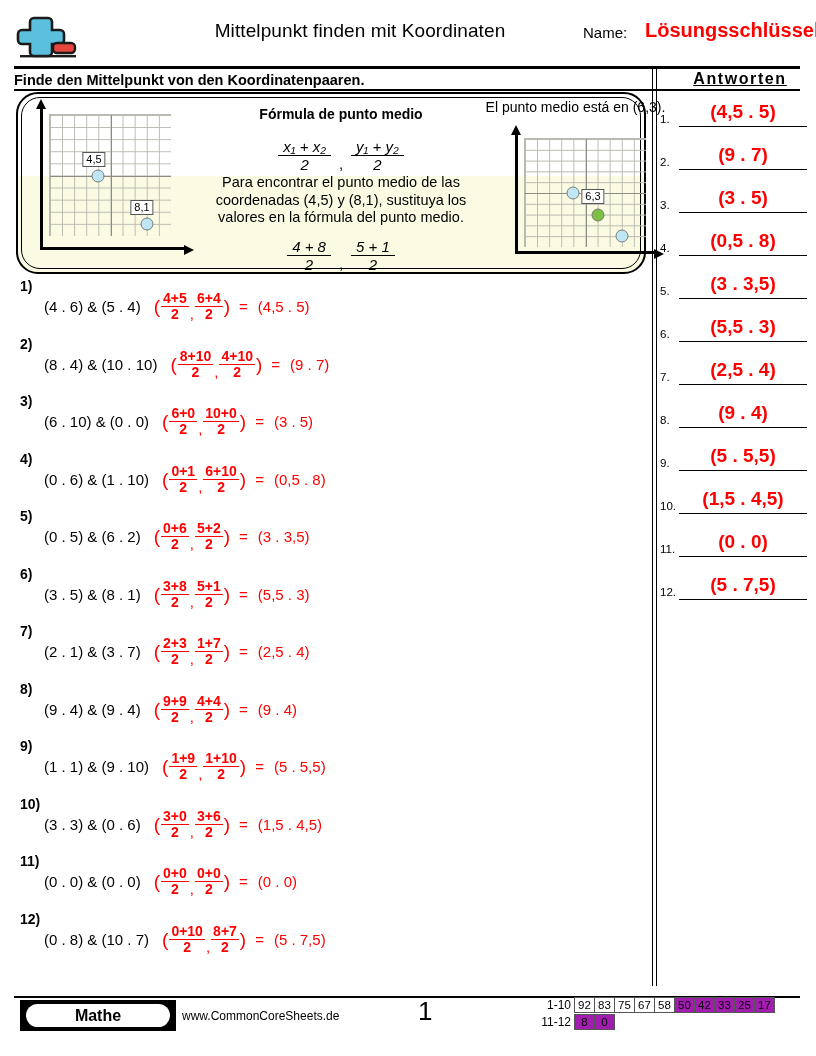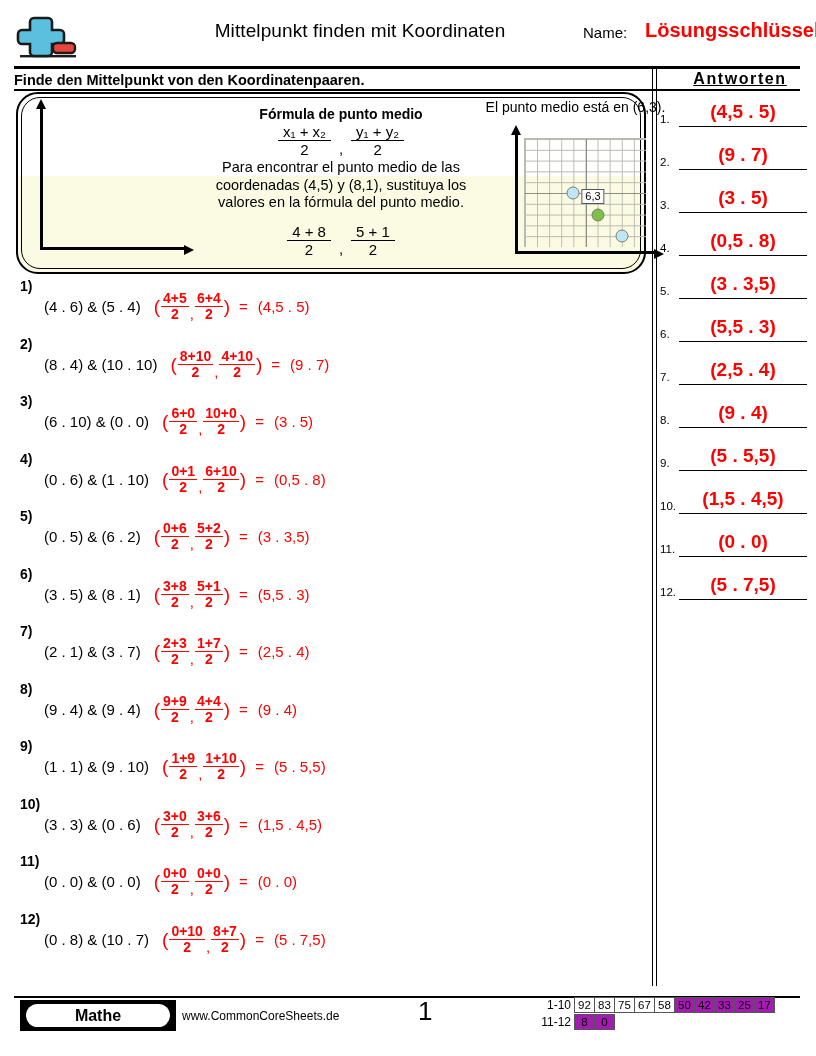--- a/index.html
+++ b/index.html
@@ -87,23 +87,23 @@
   }
   .dot.green{background:#7cc143;}
   .ptlabel{
     position:absolute;font-size:11px;background:#fff;border:1px solid #555;
     padding:0px 3px;line-height:13px;white-space:nowrap;
     transform:translate(-50%,-100%);
   }
 
   
   .formula-col{position:absolute;left:178px;top:12px;width:290px;text-align:center;}
-  .f-title{font-size:14px;font-weight:bold;margin-bottom:1px;}
+  .f-title{font-size:14px;font-weight:bold;margin-bottom:16px;}
   .frac-row{display:flex;justify-content:center;align-items:flex-start;gap:2px;font-size:15px;}
-  .frac{display:inline-block;padding:0 6px;}
+  .frac{display:inline-block;padding:0 6px;font-style:italic;}
   .frac .num{border-bottom:1.6px solid #000;padding:0 5px 0px 5px;line-height:17px;white-space:nowrap;}
   .frac .den{line-height:17px;}
   .frac-comma{align-self:flex-end;padding-bottom:1px;font-size:15px;}
   .f-text{font-size:14.5px;line-height:17.5px;margin-top:1px;}
 
   .ex-caption{
     position:absolute;left:460px;top:5px;width:195px;text-align:center;
     font-size:14px;line-height:17px;
   }
 
@@ -194,20 +194,29 @@
     <div class="inner-edge"></div>
     <div class="ex-content">
 
       <div class="gridwrap" style="left:22px;top:14px;width:145px;height:142px;">
         <div class="axis-v">
             <div class="arrow-up"></div>
           </div>
         <div class="axis-h">
             <div class="arrow-right"></div>
           </div>
+        <div class="grid" style="width:121px;height:121px;top:6px;bottom:auto;left:9px;
+             background-size:12.1px 12.1px;border-top:1px solid #b9b9b0;border-left:1px solid #b9b9b0;">
+          <div class="vmid" style="left:60.5px;"></div>
+          <div class="hmid" style="top:60.5px;"></div>
+          <div class="dot" style="left:48.4px;bottom:60.5px;"></div>
+          <div class="ptlabel" style="left:44px;top:52px;">4,5</div>
+          <div class="dot" style="left:96.8px;bottom:12.1px;"></div>
+          <div class="ptlabel" style="left:92px;top:100px;">8,1</div>
+        </div>
       </div>
 
       <div class="formula-col">
         <div class="f-title">Fórmula de punto medio</div>
         <div class="frac-row">
           <div class="frac">
             <div class="num">x₁ + x₂</div>
             <div class="den">2</div>
           </div>
           <div class="frac-comma">,</div>

